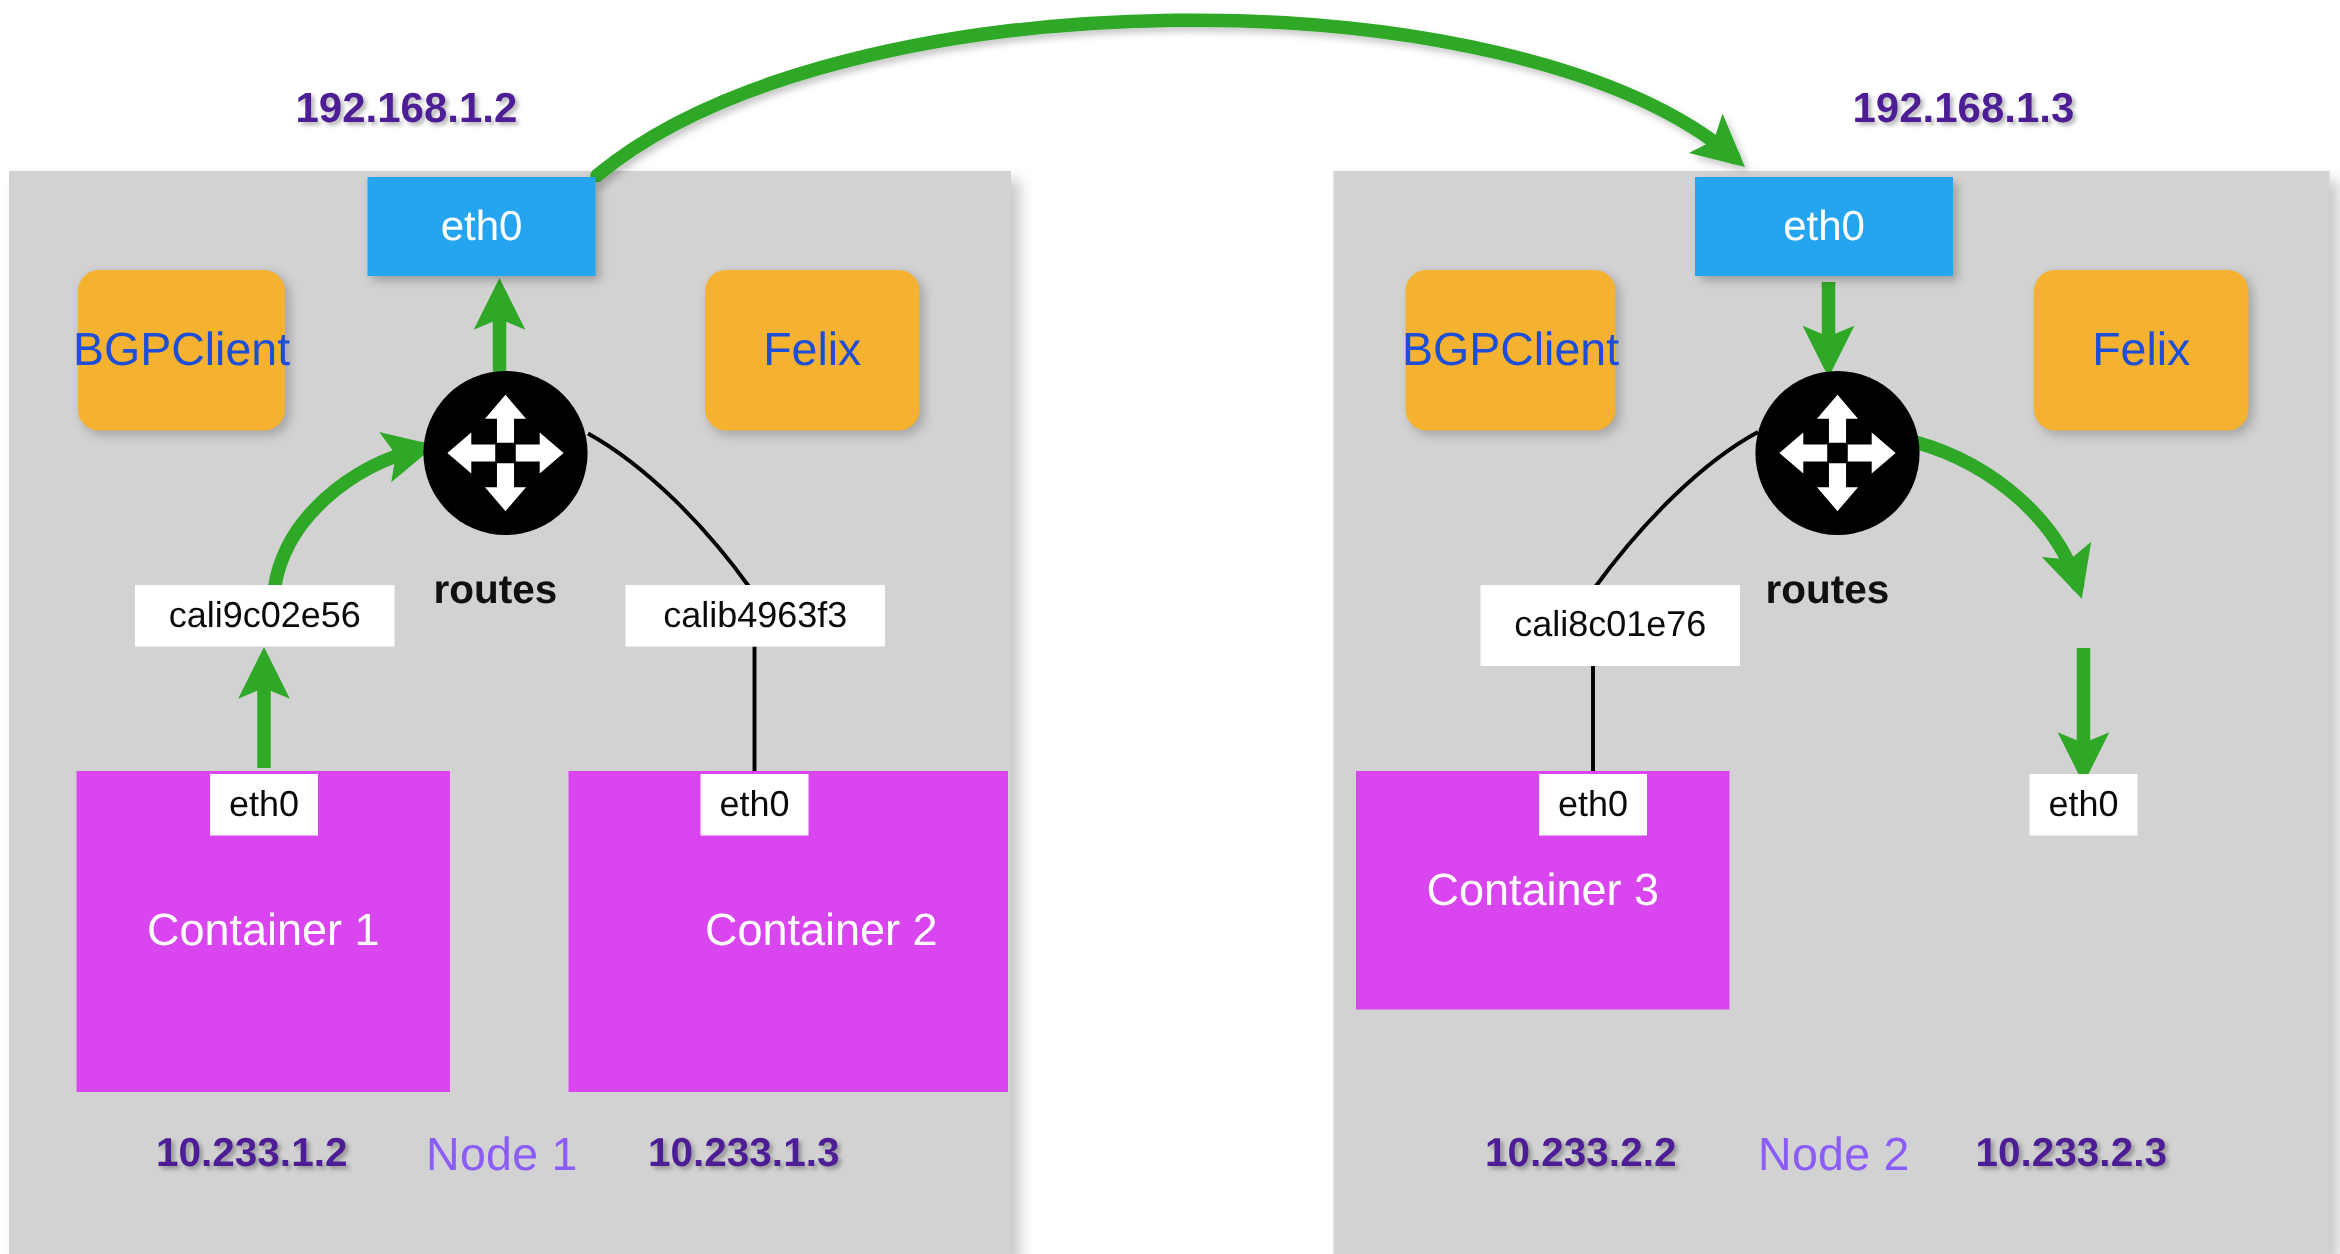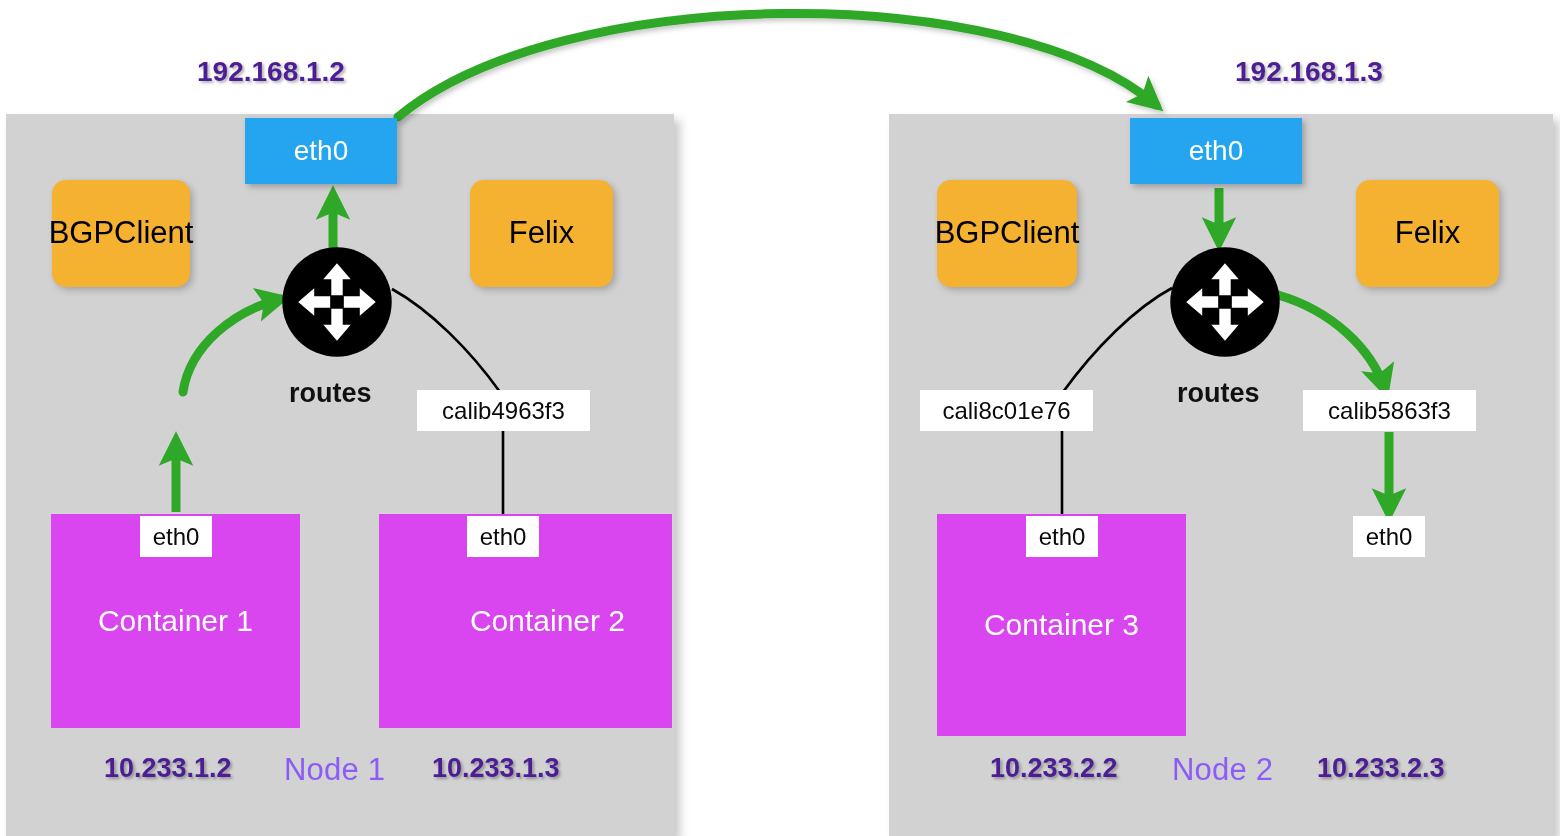--- a/index.html
+++ b/index.html
@@ -50,21 +50,21 @@
     justify-content: center;
     box-shadow: 3px 3px 6px rgba(0,0,0,0.25);
   }
   #node1-eth0 { left: 245px;  top: 118px; width: 152px; height: 66px; }
   #node2-eth0 { left: 1130px; top: 118px; width: 172px; height: 66px; }
 
   
   .agent-box {
     position: absolute;
     background: #f5b230;
-    color: #000000;
+    color: #1d4ed8;
     border-radius: 14px;
     display: flex;
     align-items: center;
     justify-content: center;
     text-align: center;
     font-size: 31px;
     font-weight: 400;
     line-height: 1.25;
     box-shadow: 3px 3px 7px rgba(0,0,0,0.22);
   }
@@ -113,21 +113,21 @@
     color: #ffffff;
     font-size: 30px;
     font-weight: 400;
     display: flex;
     align-items: center;
     justify-content: center;
     white-space: nowrap;
   }
   #container1 { left: 51px;   top: 514px; width: 249px; height: 214px; }
   #container2 { left: 379px;  top: 514px; width: 249px; height: 214px; padding-left: 44px; }
-  #container3 { left: 937px;  top: 514px; width: 249px; height: 222px; }
+  #container3 { left: 904px;  top: 514px; width: 249px; height: 159px; }
   #container4 { left: 1264px; top: 514px; width: 249px; height: 214px; }
 
   
   .ceth-chip {
     position: absolute;
     background: #ffffff;
     color: #0a0a0a;
     font-size: 24px;
     display: flex;
     align-items: center;
@@ -218,20 +218,21 @@
         <path d="M50 16 L62 30 L55 30 L55 44 L45 44 L45 30 L38 30 Z"></path>
         <path d="M50 84 L38 70 L45 70 L45 56 L55 56 L55 70 L62 70 Z"></path>
         <path d="M16 50 L30 38 L30 45 L44 45 L44 55 L30 55 L30 62 Z"></path>
         <path d="M84 50 L70 62 L70 55 L56 55 L56 45 L70 45 L70 38 Z"></path>
       </g>
     </svg>
   </div>
 
   <div class="routes-label" style="left:289px; top:378px;">routes</div>
 
+  <div class="veth-chip" style="left:90px; top:390px; width:173px; height:41px;">cali9c02e56</div>
 
   <div class="veth-chip" style="left:417px; top:390px; width:173px; height:41px;">calib4963f3</div>
 
   <div class="container-box" id="container1">Container 1</div>
 
   <div class="ceth-chip" style="left:140px; top:516px; width:72px; height:41px;">eth0</div>
 
   <div class="container-box" id="container2">Container  2</div>
 
   <div class="ceth-chip" style="left:467px; top:516px; width:72px; height:41px;">eth0</div>
@@ -263,23 +264,22 @@
         <path d="M50 16 L62 30 L55 30 L55 44 L45 44 L45 30 L38 30 Z"></path>
         <path d="M50 84 L38 70 L45 70 L45 56 L55 56 L55 70 L62 70 Z"></path>
         <path d="M16 50 L30 38 L30 45 L44 45 L44 55 L30 55 L30 62 Z"></path>
         <path d="M84 50 L70 62 L70 55 L56 55 L56 45 L70 45 L70 38 Z"></path>
       </g>
     </svg>
   </div>
 
   <div class="routes-label" style="left:1177px; top:378px;">routes</div>
 
-  <div class="veth-chip" style="left:920px; top:390px; width:173px; height:41px;">cali8c01e76</div>
-
-  <div class="veth-chip" style="left:1303px; top:390px; width:173px; height:41px;">calib5863f3</div>
+  <div class="veth-chip" style="left:987px; top:390px; width:173px; height:54px;">cali8c01e76</div>
+
 
   <div class="container-box" id="container3">Container 3</div>
 
   <div class="ceth-chip" style="left:1026px; top:516px; width:72px; height:41px;">eth0</div>
 
 
   <div class="ceth-chip" style="left:1353px; top:516px; width:72px; height:41px;">eth0</div>
 
   <div class="addr-label" style="left:990px; top:753px;">10.233.2.2</div>
 

